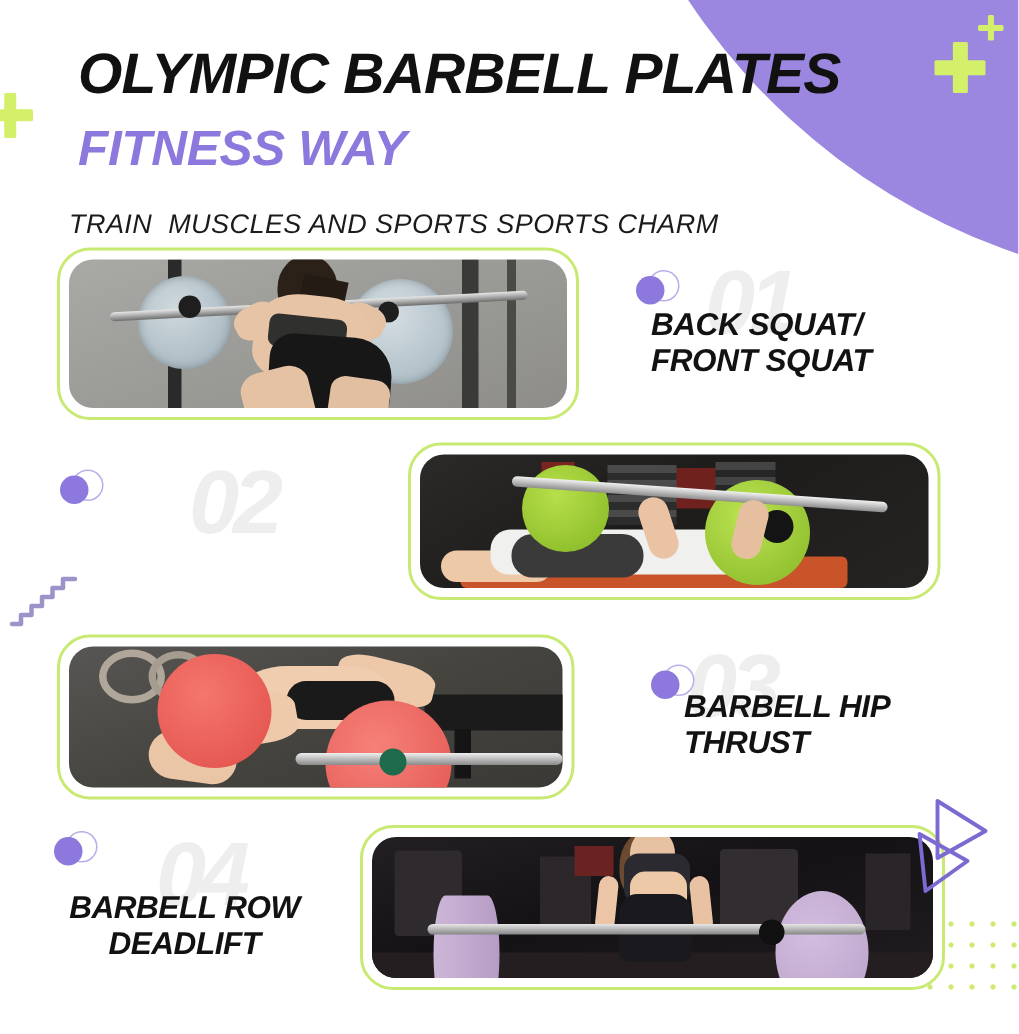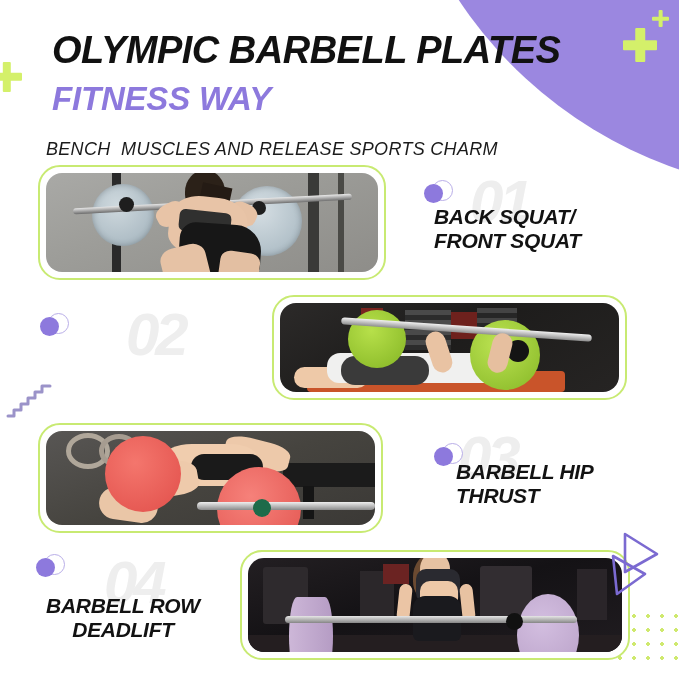--- a/index.html
+++ b/index.html
@@ -291,21 +291,21 @@
   <div class="corner-purple-mask">
     <div class="corner-purple"></div>
   </div>
 
   <div class="plus plus-a"></div>
   <div class="plus plus-b"></div>
   <div class="plus plus-c"></div>
 
   <div class="title-main">OLYMPIC BARBELL PLATES</div>
   <div class="title-sub">FITNESS WAY</div>
-  <div class="tagline">BENCH  MUSCLES AND RELEASE SPORTS CHARM</div>
+  <div class="tagline">TRAIN  MUSCLES AND SPORTS SPORTS CHARM</div>
 
   <div class="card card1">
     <div class="card-photo ph1">
       <div class="rack-l"></div>
         <div class="rack-r"></div>
         <div class="rack-far"></div>
       <div class="plate-l"></div>
         <div class="plate-r"></div>
       <div class="bar"></div>
         <div class="collar-l"></div>

